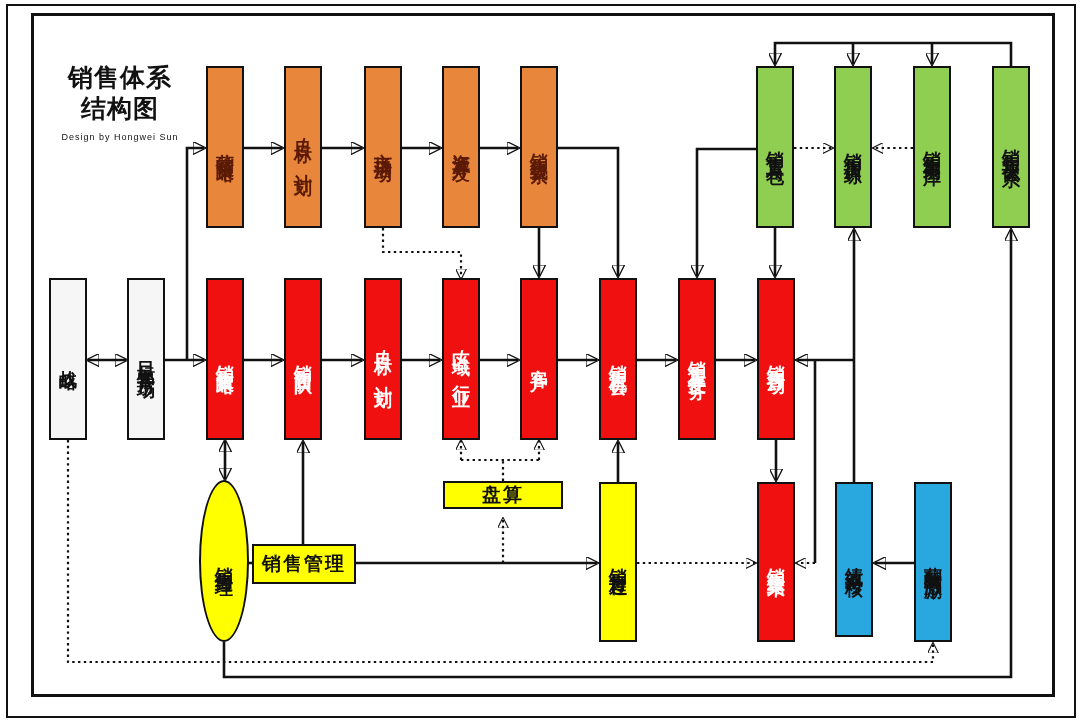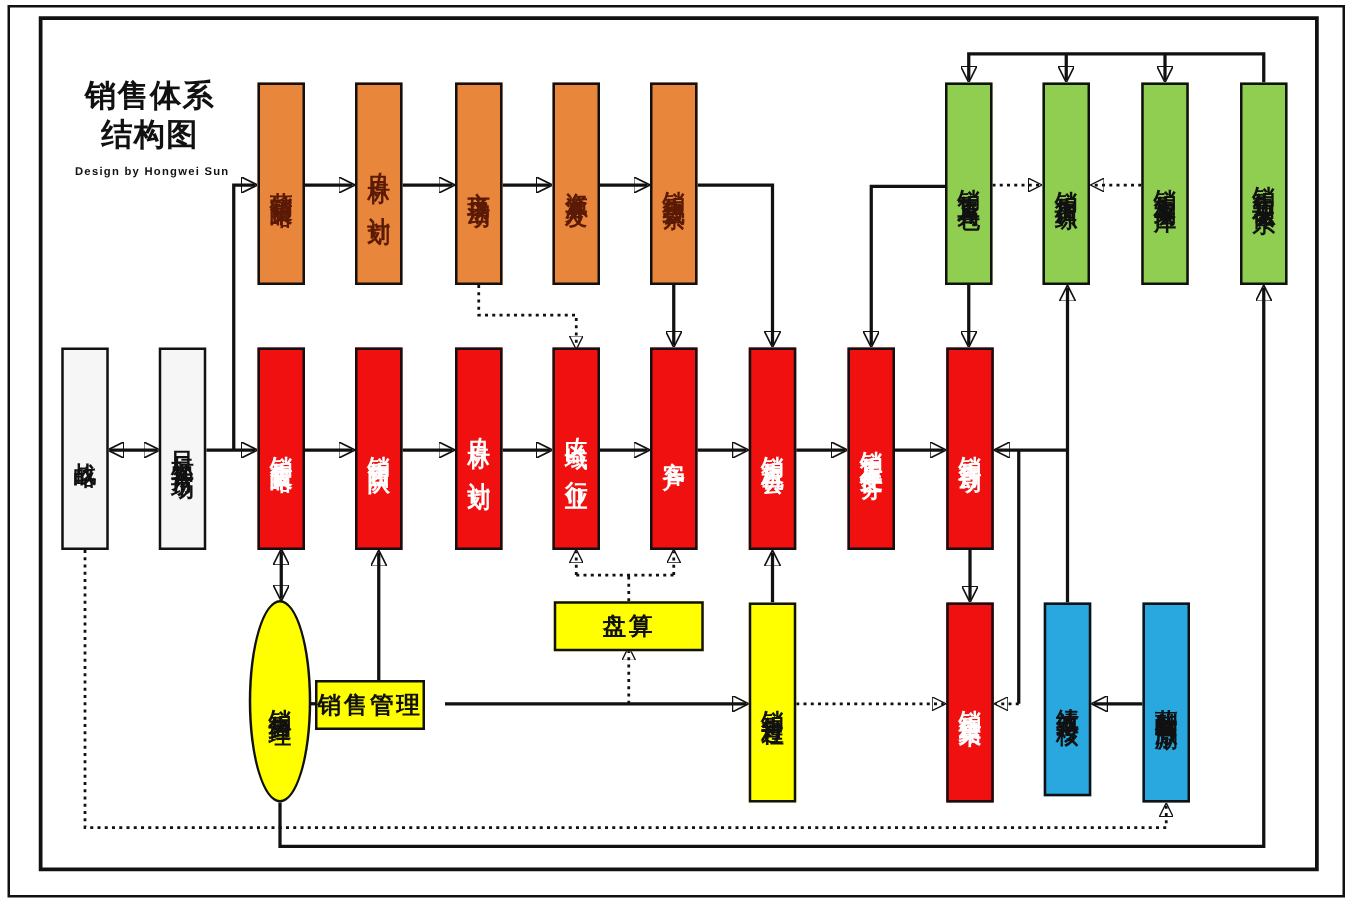--- a/index.html
+++ b/index.html
@@ -2,21 +2,21 @@
 <html><head>
 <meta charset="utf-8">
 <style>
   html,body{margin:0;padding:0;background:#fff;}
   #canvas{position:relative;width:1080px;height:720px;background:#fff;overflow:hidden;
           font-family:"Liberation Sans","DejaVu Sans",sans-serif;color:#111;}
   .outer-frame{position:absolute;left:6px;top:4px;width:1066px;height:710px;border:2px solid #111;}
   .inner-frame{position:absolute;left:31px;top:13px;width:1018px;height:678px;border:3px solid #111;}
   .titleblock{position:absolute;left:60px;top:62px;width:120px;text-align:center;}
   .titleblock .t1,.titleblock .t2{font-size:25px;font-weight:bold;line-height:1.22;letter-spacing:1px;}
-  .titleblock .credit{margin-top:9px;font-size:9px;font-weight:bold;letter-spacing:1px;white-space:nowrap;}
+  .titleblock .credit{margin-top:9px;font-size:9px;font-weight:normal;letter-spacing:1px;white-space:nowrap;}
   .node{position:absolute;border:2px solid #111;box-sizing:border-box;display:flex;
         align-items:center;justify-content:center;font-weight:bold;}
   .vbox{writing-mode:vertical-rl;text-orientation:upright;font-size:18px;letter-spacing:4px;
         width:38px;height:162px;text-align:center;}
   .short{height:160px;}
   .hbox{font-size:19px;letter-spacing:2px;}
   .orange{background:#E8863C;color:#5B1A05;}
   .red{background:#F01010;color:#ffffff;}
   .green{background:#8FCE50;color:#111;}
   .yellow{background:#FFFF00;color:#111;}
@@ -114,20 +114,20 @@
   <div class="node vbox red" style="left:206px;top:278px;">销售策略</div>
   <div class="node vbox red" style="left:284px;top:278px;">销售团队</div>
   <div class="node vbox red" style="left:364px;top:278px;">目标/计划</div>
   <div class="node vbox red" style="left:442px;top:278px;">区域/行业</div>
   <div class="node vbox red" style="left:520px;top:278px;">客户</div>
   <div class="node vbox red" style="left:599px;top:278px;">销售机会</div>
   <div class="node vbox red" style="left:678px;top:278px;">销售工作任务</div>
   <div class="node vbox red" style="left:757px;top:278px;">销售行动</div>
 
   <div class="node vbox yellow ellipse" style="left:199px;top:480px;width:50px;">销售经理</div>
-  <div class="node hbox yellow" style="left:252px;top:544px;width:88px;height:40px;">销售管理</div>
-  <div class="node hbox yellow" style="left:443px;top:481px;width:120px;height:40px;">盘算</div>
+  <div class="node hbox yellow" style="left:252px;top:544px;width:104px;height:40px;">销售管理</div>
+  <div class="node hbox yellow" style="left:443px;top:481px;width:120px;height:28px;">盘算</div>
   <div class="node vbox yellow short" style="left:599px;top:482px;">销售过程</div>
   <div class="node vbox red short" style="left:757px;top:482px;">销售结果</div>
   <div class="node vbox blue" style="left:835px;top:482px;height:155px;">绩效考核</div>
   <div class="node vbox blue short" style="left:914px;top:482px;">薪酬与激励</div>
 
 </div>
 
 </body></html>

